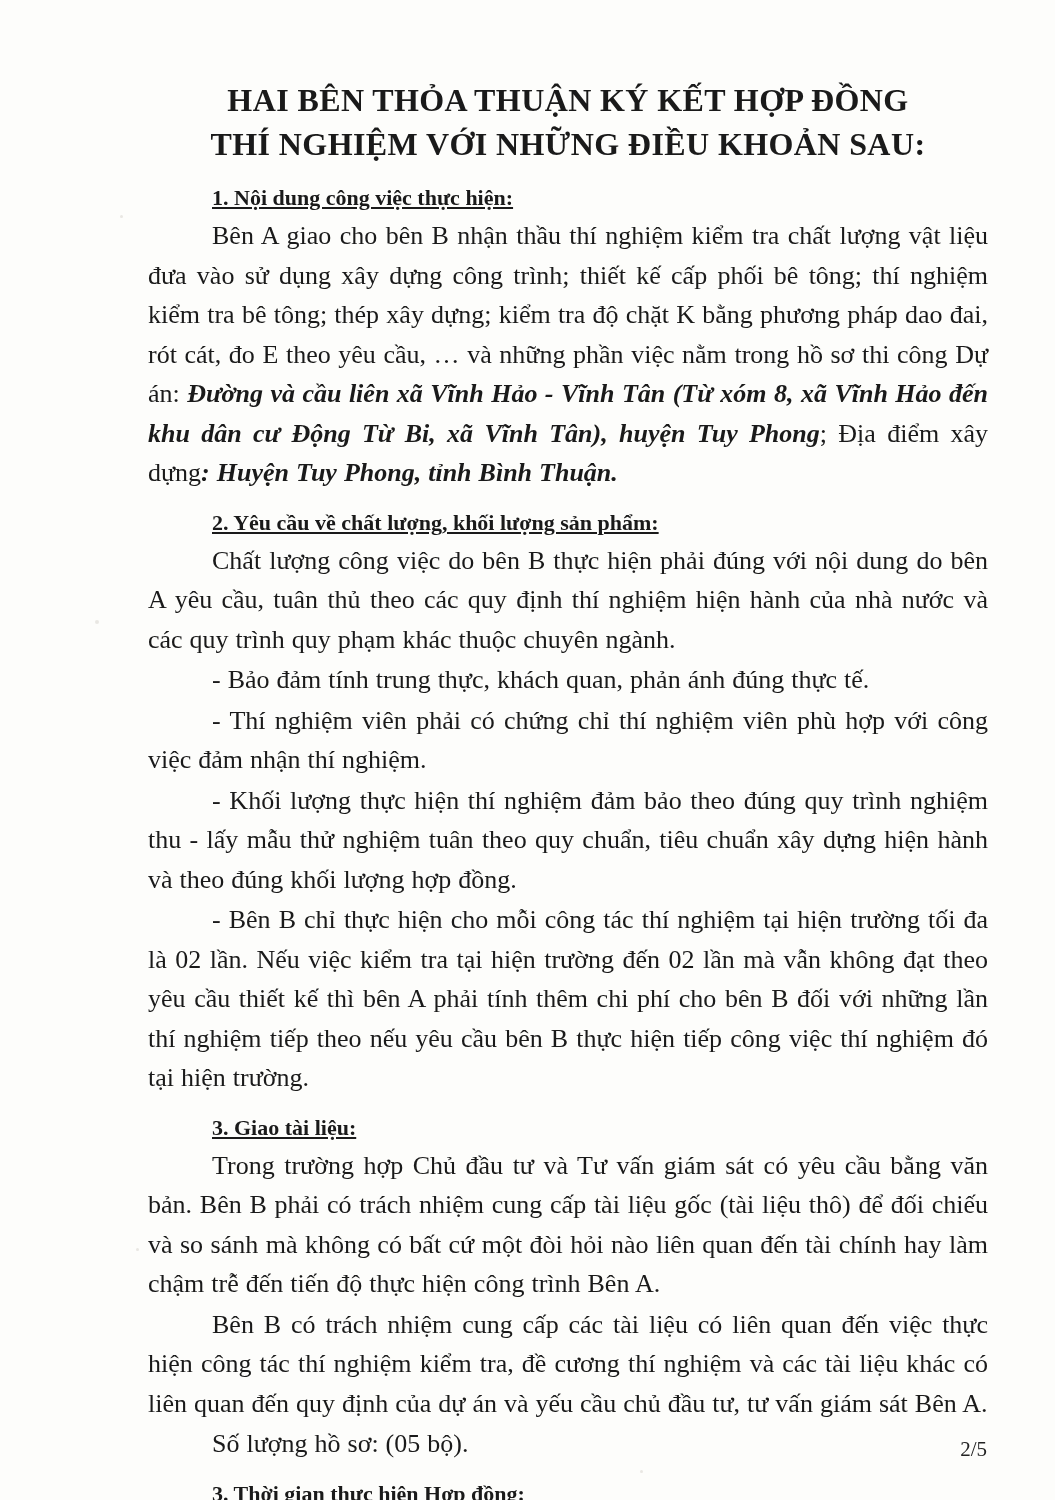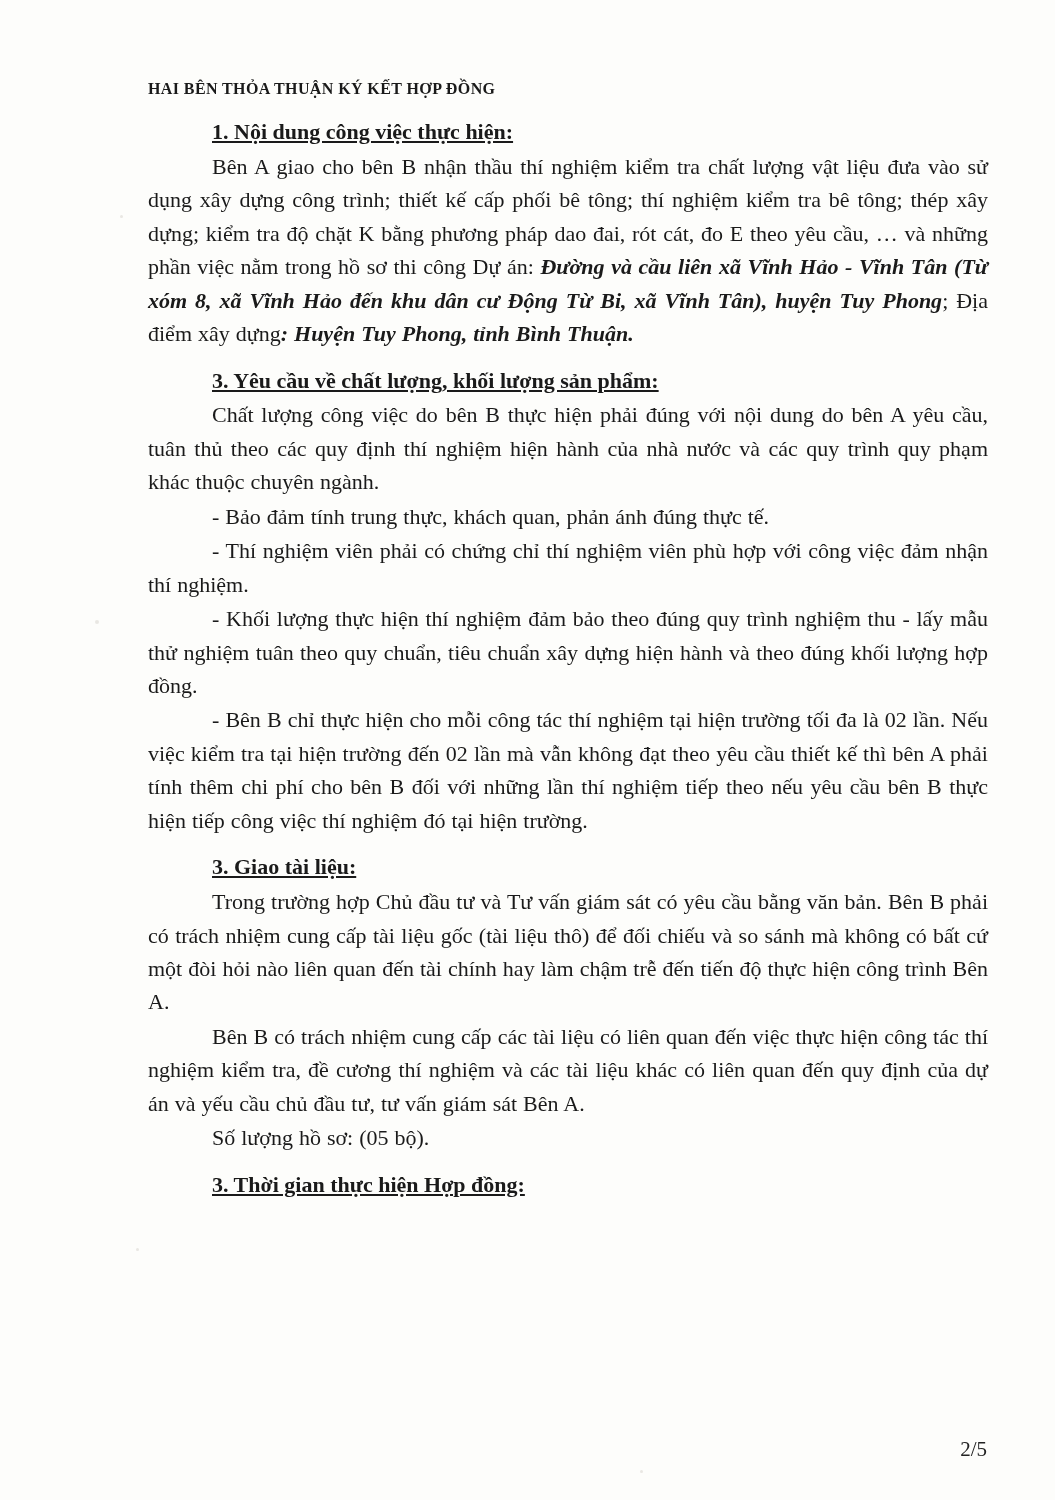--- a/index.html
+++ b/index.html
@@ -16,42 +16,42 @@
     color: #1a1a1a;
     overflow: hidden;
   }
   .content {
     position: absolute;
     left: 148px;
     top: 78px;
     width: 840px;
   }
   .doc-title {
-    text-align: left;
-    font-size: 16px;
+    text-align: center;
+    font-size: 32px;
     font-weight: bold;
     letter-spacing: 0.4px;
     line-height: 1.38;
     margin-bottom: 16px;
   }
   .doc-title .line {
     display: block;
     white-space: nowrap;
   }
   .section-heading {
     font-size: 22px;
     font-weight: bold;
     text-indent: 64px;
     margin-top: 14px;
     margin-bottom: 2px;
     line-height: 1.45;
     text-decoration: underline;
   }
   p.para {
-    font-size: 22px;
+    font-size: 26px;
     line-height: 1.52;
     margin: 0 0 1px 0;
     text-align: justify;
     text-indent: 64px;
     word-spacing: 0.5px;
   }
   p.para.dash {
     text-indent: 64px;
   }
   .bi {
@@ -97,26 +97,27 @@
 
   <div class="speck" style="left:120px; top:215px; width:3px; height:3px;"></div>
   <div class="speck" style="left:95px; top:620px; width:4px; height:4px;"></div>
   <div class="speck" style="left:136px; top:1248px; width:3px; height:3px;"></div>
   <div class="speck" style="left:640px; top:1470px; width:3px; height:3px;"></div>
 
   <div class="content">
 
     <div class="doc-title">
       <span class="line">HAI BÊN THỎA THUẬN KÝ KẾT HỢP ĐỒNG</span>
+      <span class="line">THÍ NGHIỆM VỚI NHỮNG ĐIỀU KHOẢN SAU:</span>
     </div>
 
     <div class="section-heading">1. Nội dung công việc thực hiện:</div>
     <p class="para"><span>Bên A giao cho bên B nhận thầu thí nghiệm kiểm tra chất lượng vật liệu đưa vào sử dụng xây dựng công trình; thiết kế cấp phối bê tông; thí nghiệm kiểm tra bê tông; thép xây dựng; kiểm tra độ chặt K bằng phương pháp dao đai, rót cát, đo E theo yêu cầu, … và những phần việc nằm trong hồ sơ thi công Dự án: </span><span class="bi">Đường và cầu liên xã Vĩnh Hảo - Vĩnh Tân (Từ xóm 8, xã Vĩnh Hảo đến khu dân cư Động Từ Bi, xã Vĩnh Tân), huyện Tuy Phong</span><span>; Địa điểm xây dựng</span><span class="bi">: Huyện Tuy Phong, tỉnh Bình Thuận.</span></p>
 
-    <div class="section-heading">3. Yêu cầu về chất lượng, khối lượng sản phẩm:</div>
+    <div class="section-heading">2. Yêu cầu về chất lượng, khối lượng sản phẩm:</div>
     <p class="para">Chất lượng công việc do bên B thực hiện phải đúng với nội dung do bên A yêu cầu, tuân thủ theo các quy định thí nghiệm hiện hành của nhà nước và các quy trình quy phạm khác thuộc chuyên ngành.</p>
     <p class="para dash">- Bảo đảm tính trung thực, khách quan, phản ánh đúng thực tế.</p>
     <p class="para dash">- Thí nghiệm viên phải có chứng chỉ thí nghiệm viên phù hợp với công việc đảm nhận thí nghiệm.</p>
     <p class="para dash">- Khối lượng thực hiện thí nghiệm đảm bảo theo đúng quy trình nghiệm thu - lấy mẫu thử nghiệm tuân theo quy chuẩn, tiêu chuẩn xây dựng hiện hành và theo đúng khối lượng hợp đồng.</p>
     <p class="para dash">- Bên B chỉ thực hiện cho mỗi công tác thí nghiệm tại hiện trường tối đa là 02 lần. Nếu việc kiểm tra tại hiện trường đến 02 lần mà vẫn không đạt theo yêu cầu thiết kế thì bên A phải tính thêm chi phí cho bên B đối với những lần thí nghiệm tiếp theo nếu yêu cầu bên B thực hiện tiếp công việc thí nghiệm đó tại hiện trường.</p>
 
     <div class="section-heading">3. Giao tài liệu:</div>
     <p class="para">Trong trường hợp Chủ đầu tư và Tư vấn giám sát có yêu cầu bằng văn bản. Bên B phải có trách nhiệm cung cấp tài liệu gốc (tài liệu thô) để đối chiếu và so sánh mà không có bất cứ một đòi hỏi nào liên quan đến tài chính hay làm chậm trễ đến tiến độ thực hiện công trình Bên A.</p>
     <p class="para">Bên B có trách nhiệm cung cấp các tài liệu có liên quan đến việc thực hiện công tác thí nghiệm kiểm tra, đề cương thí nghiệm và các tài liệu khác có liên quan đến quy định của dự án và yếu cầu chủ đầu tư, tư vấn giám sát Bên A.</p>
     <p class="para">Số lượng hồ sơ: (05 bộ).</p>

